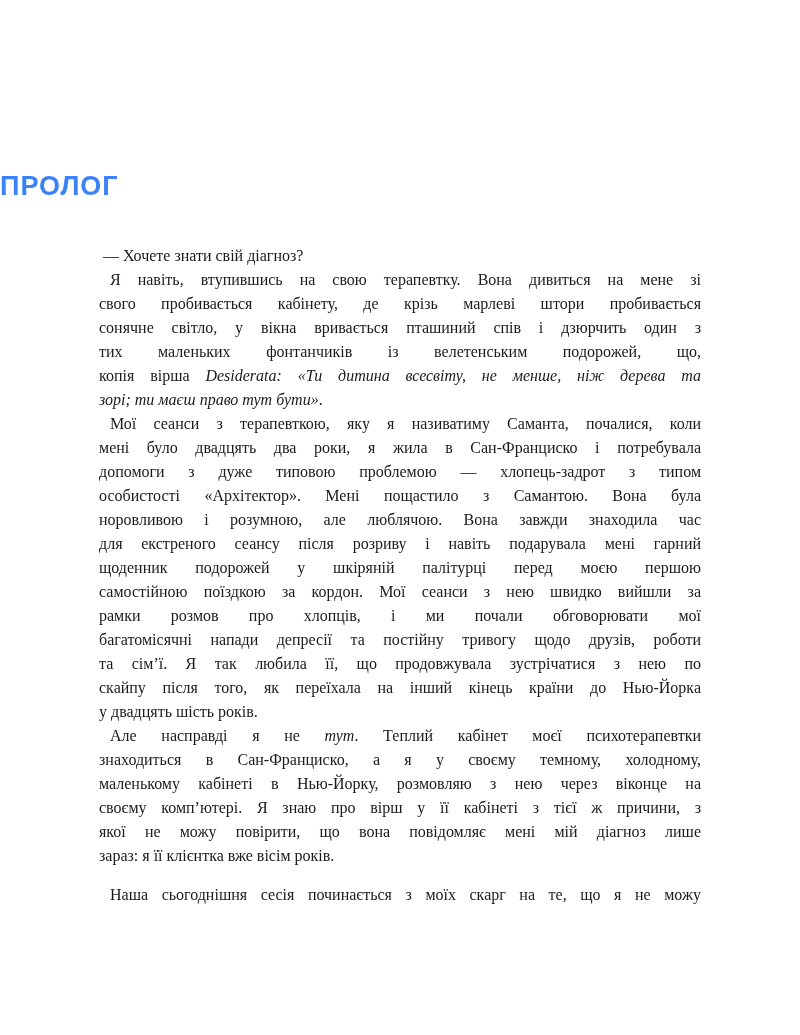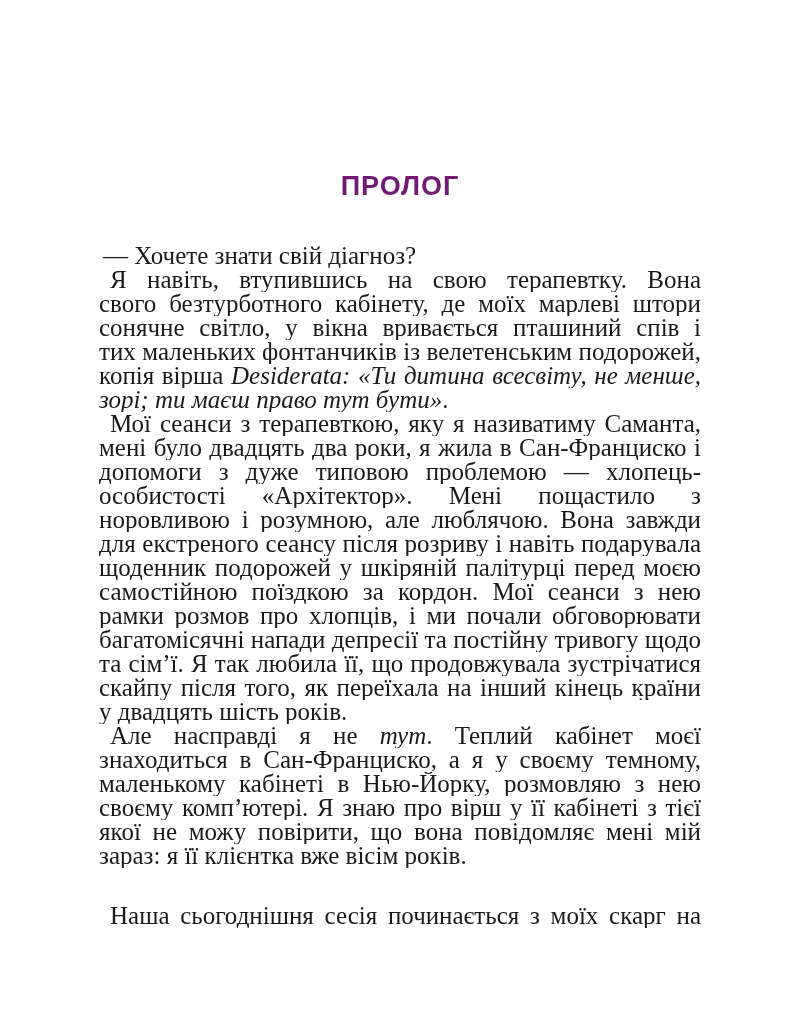--- a/index.html
+++ b/index.html
@@ -12,41 +12,40 @@
     overflow: hidden;
     font-family: "Liberation Serif", serif;
   }
 
   .chapter-title {
     position: absolute;
     top: 171px;
     left: 0;
     width: 800px;
     margin: 0;
-    text-align: center;
     font-family: "Liberation Sans", sans-serif;
     font-weight: 700;
     font-size: 27px;
     line-height: 30px;
     letter-spacing: 1px;
-    color: #701a75;
+    color: #3b82f6;
   }
 
   .body-text {
     position: absolute;
     left: 99px;
     top: 244px;
     width: 602px;
-    font-size: 25px;
+    font-size: 16px;
     line-height: 24px;
     color: #1a1a1a;
   }
 
   .paragraph { margin: 0; }
-  .paragraph.section-break { margin-top: 36px; }
+  .paragraph.section-break { margin-top: 15px; }
 
   .line {
     height: 24px;
     overflow: hidden;
     text-align: justify;
     text-align-last: justify;
     -moz-text-align-last: justify;
   }
   .line.first { text-indent: 11px; }
   .paragraph.dialogue .line.first { text-indent: 4px; }
@@ -62,21 +61,21 @@
 
 <div class="page">
   <h1 class="chapter-title">ПРОЛОГ</h1>
 
   <div class="body-text">
       <div class="paragraph dialogue">
         <div class="line first last"><span>— Хочете знати свій діагноз?</span></div>
       </div>
       <div class="paragraph">
         <div class="line first"><span>Я навіть, втупившись на свою терапевтку. Вона дивиться на мене зі</span></div>
-        <div class="line"><span>свого безтурботного кабінету, де моїх марлеві штори пробивається</span></div>
+        <div class="line"><span>свого пробивається кабінету, де крізь марлеві штори пробивається</span></div>
         <div class="line"><span>сонячне світло, у вікна вривається пташиний спів і дзюрчить один з</span></div>
         <div class="line"><span>тих маленьких фонтанчиків із велетенським подорожей, що,</span></div>
         <div class="line"><span>копія вірша </span><em>Desiderata: «Ти дитина всесвіту, не менше, ніж дерева та</em></div>
         <div class="line last"><em>зорі; ти маєш право тут бути»</em><span>.</span></div>
       </div>
       <div class="paragraph">
         <div class="line first"><span>Мої сеанси з терапевткою, яку я називатиму Саманта, почалися, коли</span></div>
         <div class="line"><span>мені було двадцять два роки, я жила в Сан-Франциско і потребувала</span></div>
         <div class="line"><span>допомоги з дуже типовою проблемою — хлопець-задрот з типом</span></div>
         <div class="line"><span>особистості «Архітектор». Мені пощастило з Самантою. Вона була</span></div>

